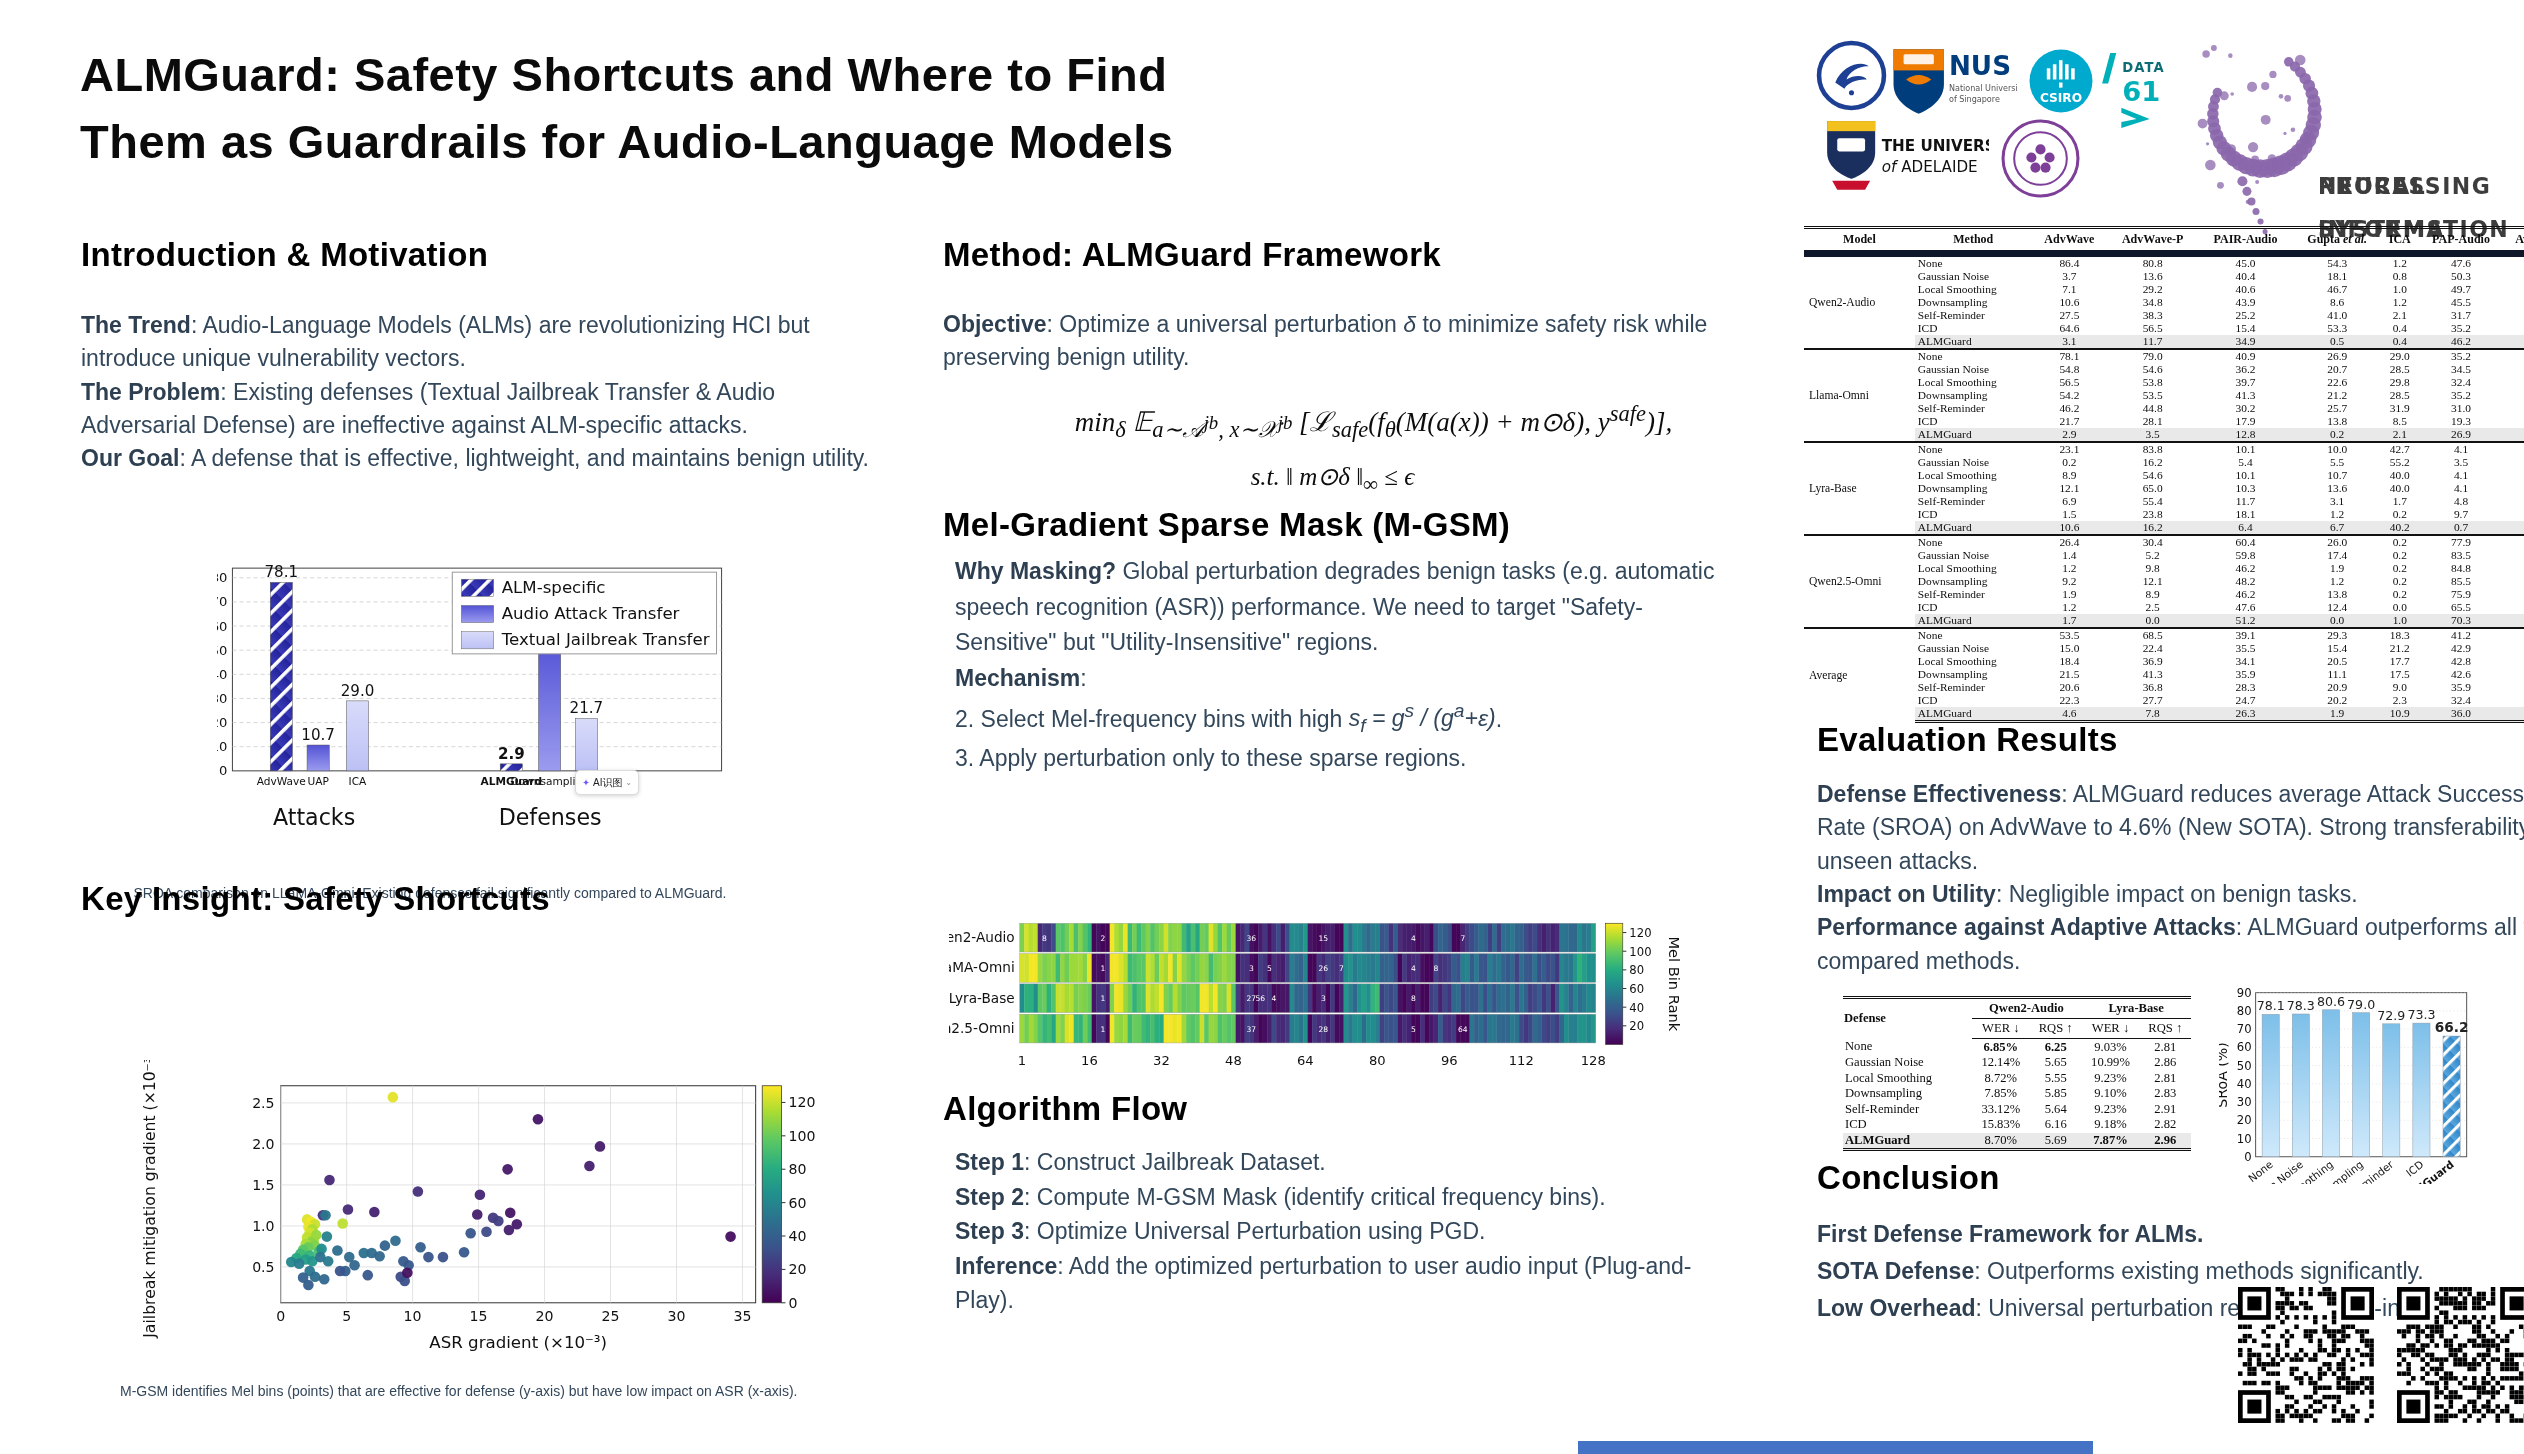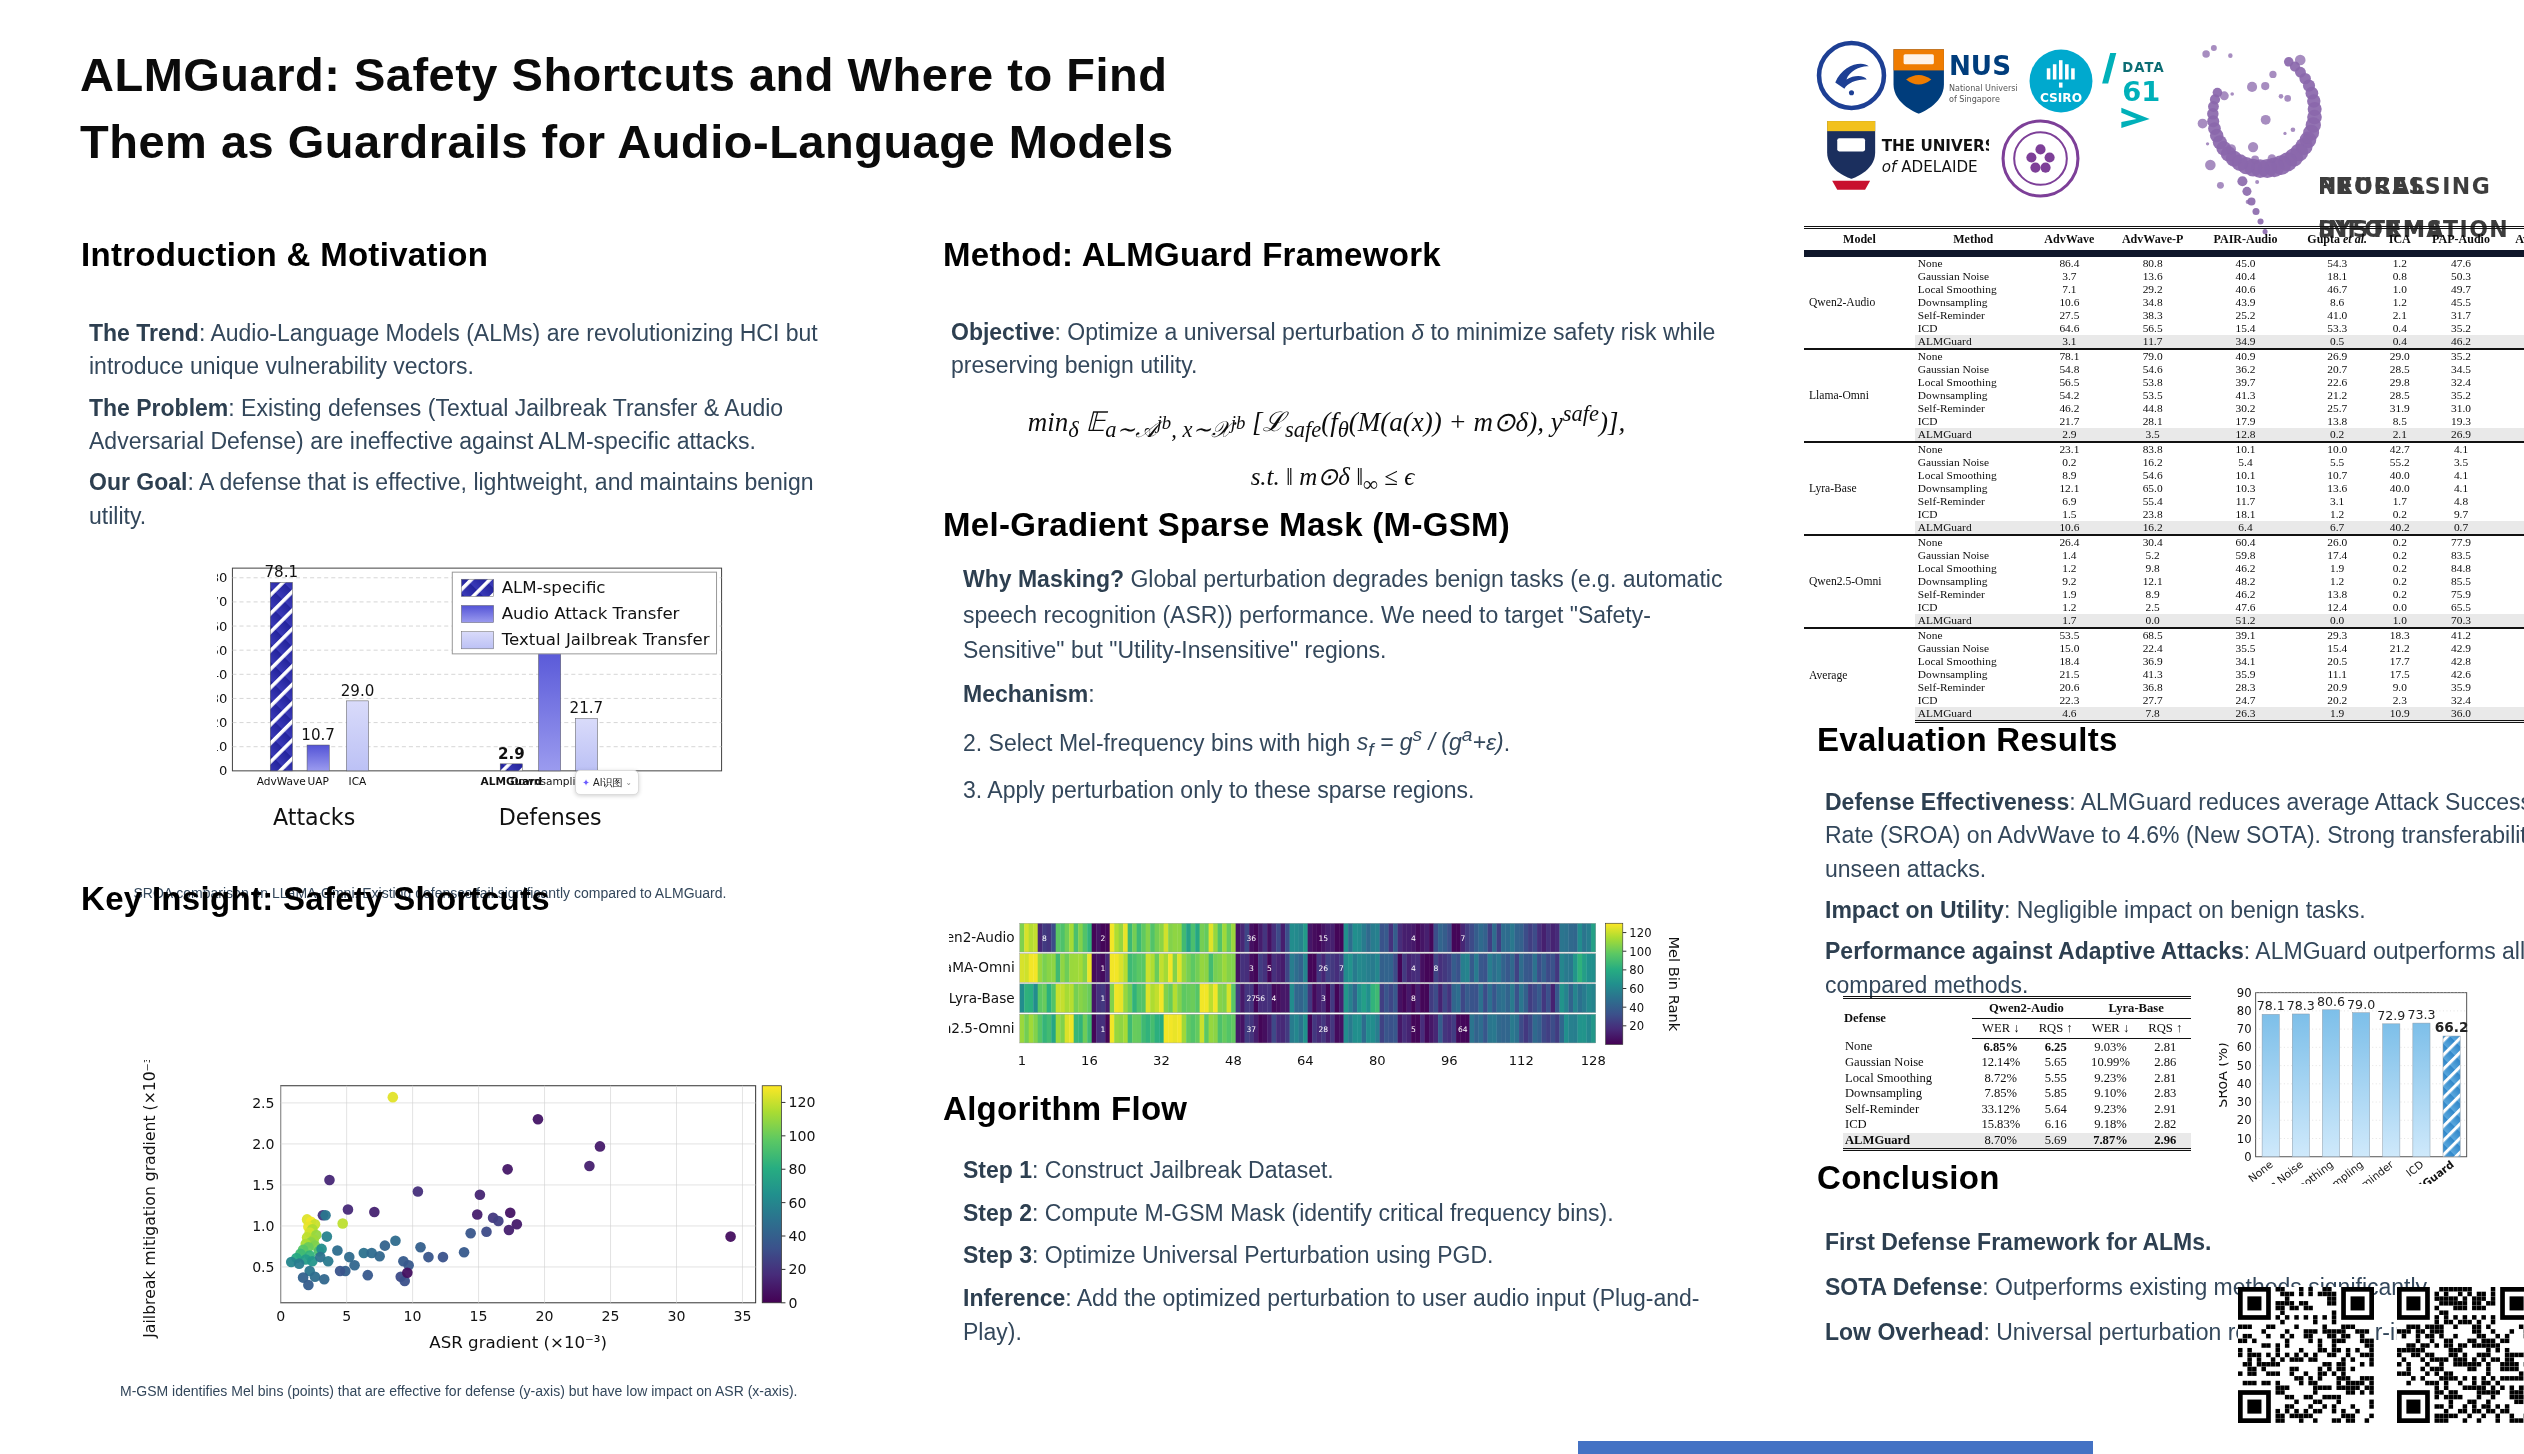--- a/index.html
+++ b/index.html
@@ -11,21 +11,21 @@
   .authors{position:absolute;left:1317px;top:46px;font-size:20px;color:#151515;line-height:1.0;}
   .authors div{margin:0 0 12px 0;}
   .authors .gap{height:7px;margin:0;}
   .logos{position:absolute;left:1798px;top:30px;width:778px;height:252px;}
   .logos *{position:absolute;}
   .neurips-text{font-size:22px;font-weight:600;color:#3d3d3d;letter-spacing:1.5px;line-height:1.8;
                 font-family:"DejaVu Sans", sans-serif;transform:scaleY(1.08);}
   
   .sec-h{position:absolute;font-size:33px;font-weight:700;color:#000;letter-spacing:0.3px;white-space:nowrap;}
   .paras{position:absolute;color:#33475b;font-size:23px;line-height:1.45;}
-  .paras p{margin:8px;}
+  .paras p{margin:0;}
   .paras b{font-weight:700;color:#2d3f50;}
   .cap{position:absolute;color:#33475b;font-size:14px;line-height:1.3;}
   .mathline{position:absolute;font-family:"Liberation Serif", serif;font-style:italic;
             color:#0d0d0d;text-align:center;}
   
   table{border-collapse:collapse;font-family:"Liberation Serif", serif;color:#0d0d0d;}
   .results{position:absolute;left:1804px;top:226px;width:764px;font-size:11.4px;}
   .results th{font-weight:700;font-size:12px;padding:3px 2px;border-top:3px double #111;border-bottom:7px solid #0f172a;}
   .results td{padding:0 2px;line-height:13px;text-align:center;white-space:nowrap;}
   .results td.model{text-align:left;padding-left:5px;font-size:11.6px;}
@@ -406,21 +406,21 @@
         <line x1="1318" y1="84.07692307692304" x2="1326" y2="84.07692307692304" stroke="#333" stroke-width="2"></line>
         <text x="1332" y="94.07692307692304" font-size="28" fill="#111">120</text>
       </svg>
   </div>
   <div class="cap" style="left:120px;top:1382px;width:707px">M-GSM identifies Mel bins (points) that are effective for defense (y-axis) but have low impact on ASR (x-axis).</div>
 
   <div class="sec-h" style="left:943px;top:236px">Method: ALMGuard Framework</div>
   <div class="paras" style="left:943px;top:308px;width:788px">
       <p><b>Objective</b>: Optimize a universal perturbation <i>δ</i> to minimize safety risk while preserving benign utility.</p>
     </div>
-  <div class="mathline" style="left:953px;top:401px;width:747px;font-size:27px">min<sub>δ</sub> 𝔼<sub>a∼𝒜<sup>jb</sup>, x∼𝒳<sup>jb</sup></sub> [ℒ<sub>safe</sub>(f<sub>θ</sub>(M(a(x)) + m⊙δ), y<sup>safe</sup>)],</div>
+  <div class="mathline" style="left:1000px;top:401px;width:747px;font-size:27px">min<sub>δ</sub> 𝔼<sub>a∼𝒜<sup>jb</sup>, x∼𝒳<sup>jb</sup></sub> [ℒ<sub>safe</sub>(f<sub>θ</sub>(M(a(x)) + m⊙δ), y<sup>safe</sup>)],</div>
   <div class="mathline" style="left:959px;top:462px;width:747px;font-size:25px">s.t. ‖ m⊙δ ‖<sub>∞</sub> ≤ ϵ</div>
 
   <div class="sec-h" style="left:943px;top:506px">Mel-Gradient Sparse Mask (M-GSM)</div>
   <div class="paras" style="left:955px;top:554px;width:778px;line-height:1.55;font-size:23px">
       <p><b>Why Masking?</b> Global perturbation degrades benign tasks (e.g. automatic speech recognition (ASR)) performance. We need to target "Safety-Sensitive" but "Utility-Insensitive" regions.</p>
       <p><b>Mechanism</b>:</p>
       <p>2. Select Mel-frequency bins with high <i>s<sub>f</sub> = g<sup>s</sup> / (g<sup>a</sup>+ε)</i>.</p>
       <p>3. Apply perturbation only to these sparse regions.</p>
     </div>
 

